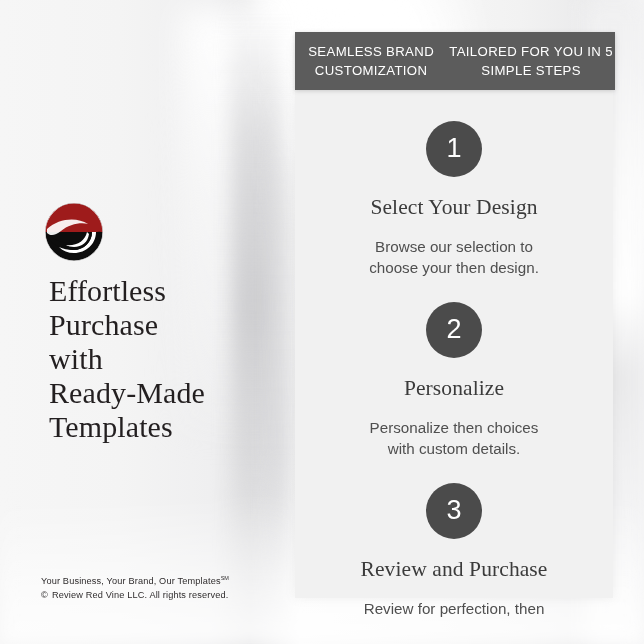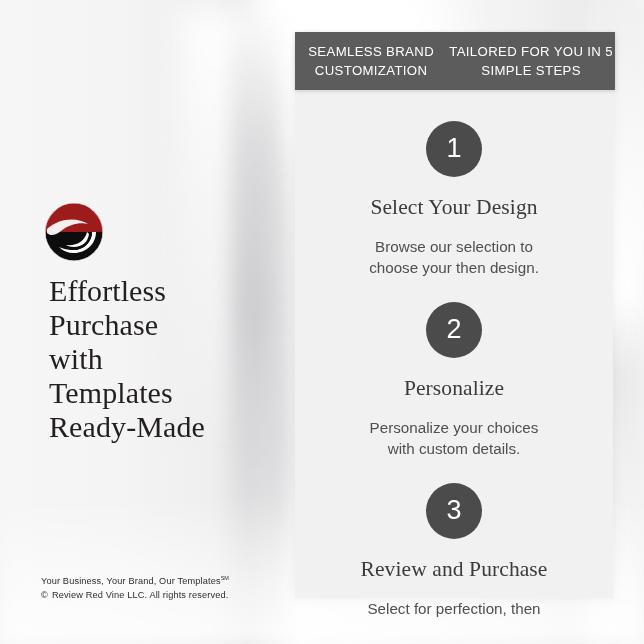--- a/index.html
+++ b/index.html
@@ -272,22 +272,22 @@
           <path d="M46 33 C45 41, 39 46, 31 46 C28 46, 25 45, 23 44 C34 45, 42 40, 44 31 Z" fill="#ffffff"></path>
           <circle cx="31" cy="31" r="29" fill="none" stroke="#efefef" stroke-width="1.2"></circle>
         </g>
       </svg>
     </div>
 
     <div class="headline">
       <div>Effortless</div>
       <div>Purchase</div>
       <div>with</div>
+      <div>Ready-Made</div>
       <div>Templates</div>
-      <div>Ready-Made</div>
     </div>
 
     <div class="footer-block">
       <div class="footer-line1"><span>Your Business, Your Brand, Our Templates</span><span class="sm">SM</span></div>
       <div class="footer-line2"><span class="copy">©</span><span>Review Red Vine LLC. All rights reserved.</span></div>
     </div>
 
   </div>
 
   <div class="panel"></div>
@@ -307,28 +307,28 @@
         <span class="l2">choose your then design.</span>
       </div>
     </div>
 
     <div class="step step-2">
       <div class="step-badge">2</div>
       <div class="step-title">
         <div>Personalize</div>
       </div>
       <div class="step-desc">
-        <span class="l2">Personalize your choices</span>
+        <span class="l2">Personalize then choices</span>
         <span class="l2">with custom details.</span>
       </div>
     </div>
 
     <div class="step step-3">
       <div class="step-badge">3</div>
       <div class="step-title">Review and Purchase</div>
       <div class="step-desc">
-        <span class="l2">Select for perfection, then</span>
+        <span class="l2">Review for perfection, then</span>
       </div>
     </div>
 
   </div>
 
 </div>
 
 </body></html>

